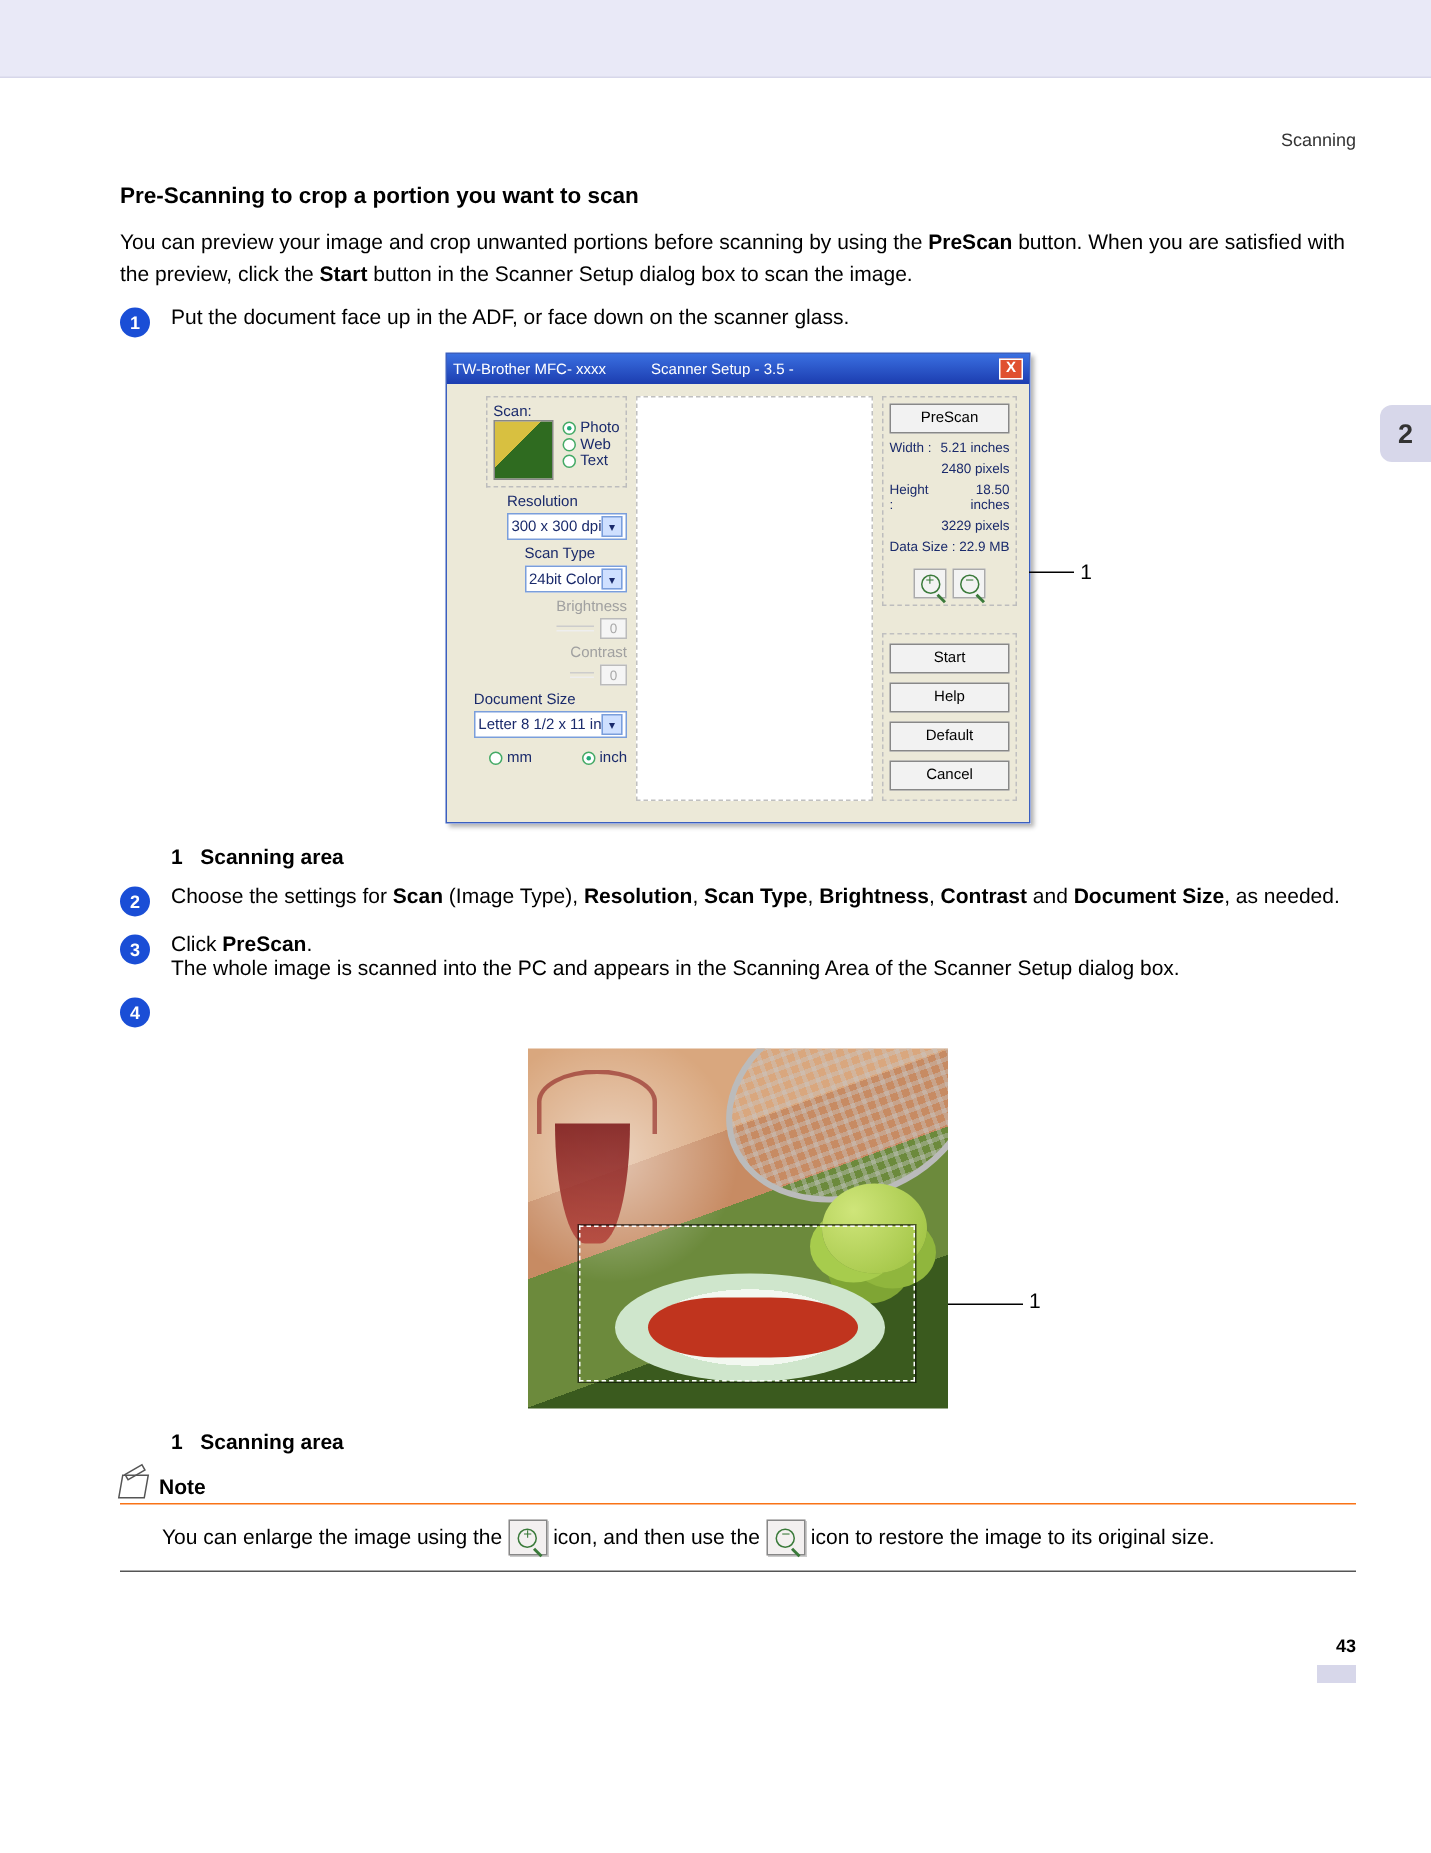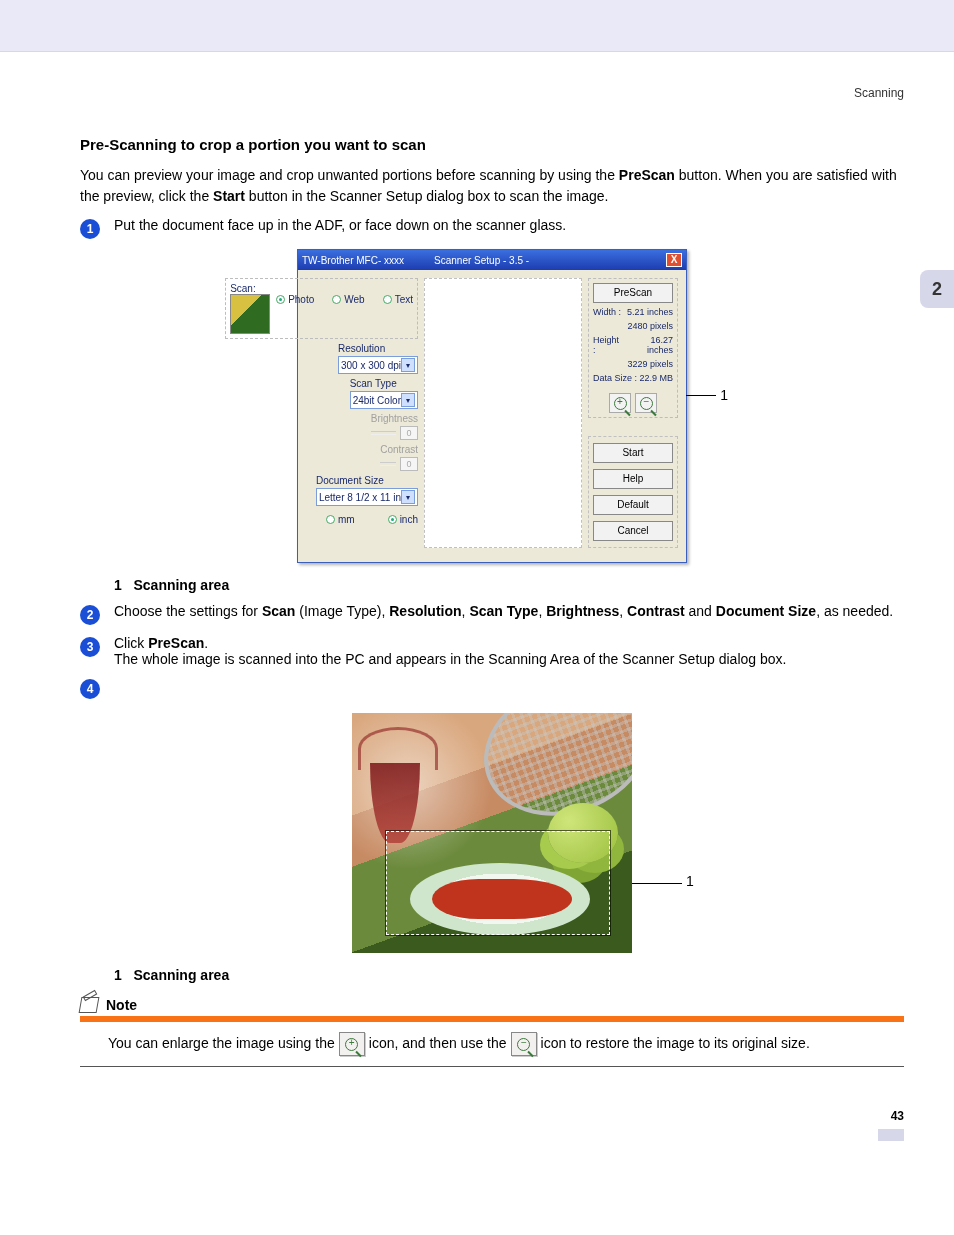--- a/index.html
+++ b/index.html
@@ -1,38 +1,38 @@
 <!DOCTYPE html>
 <html><head>
 <meta charset="utf-8">
 <style>
   * { box-sizing: border-box; margin: 0; padding: 0; }
   body { font-family: Arial, Helvetica, sans-serif; font-size: 14px; color: #000; width: 954px; background: #fff; }
   .top-banner { height: 52px; background: #e9e9f7; border-bottom: 1px solid #d7d7ea; }
   .page { padding: 34px 50px 20px 80px; position: relative; }
-  .header-right { text-align: right; font-size: 12px; color: #333; margin-bottom: 36px; }
+  .header-right { text-align: right; font-size: 12px; color: #333; margin-bottom: 22px; }
   .side-tab { position: absolute; right: 0; top: 218px; width: 34px; height: 38px; background: #d7d7ea; border-radius: 8px 0 0 8px; display:flex; align-items:center; justify-content:center; font-size:18px; font-weight:bold; color:#333; }
   h3 { font-size: 15px; font-weight: bold; margin-bottom: 12px; }
   p { line-height: 1.5; margin-bottom: 10px; }
   .bold { font-weight: bold; }
   .step { display: flex; align-items: flex-start; margin-top: 10px; }
   .step-badge { width: 20px; height: 20px; border-radius: 50%; background:#1a4ed6; color:#fff; font-weight:bold; font-size:12px; display:flex; align-items:center; justify-content:center; margin-right:14px; margin-top:2px; flex:0 0 20px; }
   .step-body { flex:1; }
   .caption-row { margin: 14px 0 10px 34px; font-weight:bold; font-size:14px; }
   
   .dialog { width: 390px; margin: 10px auto 0 auto; border:1px solid #3b5fbf; font-size:10px; font-family:Tahoma,Arial,sans-serif; box-shadow:2px 2px 3px rgba(0,0,0,.3); position:relative; }
   .titlebar { background: linear-gradient(#3a6fe0,#1c3db0); color:#fff; height:20px; display:flex; align-items:center; padding:4px 4px; justify-content:space-between; }
   .titlebar .titles { display:flex; gap:30px; }
   .closebox { width:16px; height:14px; background:#e05030; border:1px solid #fff; color:#fff; font-size:10px; line-height:12px; text-align:center; font-weight:bold; cursor:pointer;}
   .dialog-body { background:#ece9d8; padding:8px 8px 14px 8px; display:flex; gap:6px; }
   .left-panel { width:112px; display:flex; flex-direction:column; gap:4px; color:#1a2a6b;align-items:flex-end; }
   .fieldset { border:1px dashed #bdbdbd; padding:4px; }
   .scan-preview-row { display:flex; gap:6px; align-items:flex-start; }
   .thumb { width:40px; height:40px; background:linear-gradient(135deg,#d8c040 0 40%,#2f6b20 40% 100%); border:1px solid #888; }
-  .radio-col { display:flex; gap:18px; }
+  .radio-col { display:flex; flex-direction:column; gap:0; }
   .radio-item { display:flex; align-items:center; gap:3px; white-space:nowrap; }
   .radio-dot { width:9px; height:9px; border:1px solid #4a6; border-radius:50%; display:inline-block; background:#fff; position:relative;}
   .radio-dot.sel::after{content:"";position:absolute;inset:2px;background:#2a7;border-radius:50%;}
   .lbl { font-size:10px; color:#1a2a6b; }
   .dropdown { height:18px; border:1px solid #7a9edb; background:#fff; display:flex; align-items:center; justify-content:space-between; padding:0 2px; margin-top:2px;}
   .dd-btn { width:14px; height:14px; background:#cfe0ff; border:1px solid #7a9edb; display:flex; align-items:center; justify-content:center; font-size:8px;}
   .disabled { color:#a0a0a0; }
   .slider-row { display:flex; align-items:center; gap:4px; margin-top:2px;}
   .slider-track { flex:1; height:4px; border-top:1px solid #ccc; border-bottom:1px solid #eee; position:relative;}
   .slider-box { width:18px; height:14px; border:1px solid #bbb; background:#f5f5f5; font-size:9px; text-align:center; line-height:12px; color:#aaa;}
@@ -55,21 +55,21 @@
   .glass::before{content:"";position:absolute;left:-12px;top:-36px;width:74px;height:40px;border:3px solid rgba(140,30,30,.7);border-bottom:none;border-radius:50% 50% 0 0;}
   .racket { position:absolute; right:-20px; top:-30px; width:170px; height:130px; border:4px solid #bbb; border-radius:50%; transform:rotate(-20deg); background:repeating-linear-gradient(90deg,rgba(200,200,200,.4) 0 3px, transparent 3px 8px),repeating-linear-gradient(0deg,rgba(200,200,200,.4) 0 3px, transparent 3px 8px);}
   .plate { position:absolute; left:58px; bottom:18px; width:180px; height:72px; background:radial-gradient(ellipse at center,#f2f8f0 0 50%, #cfe6cc 50% 100%); border-radius:50%;}
   .lobster { position:absolute; left:80px; bottom:34px; width:140px; height:40px; background:#c0341e; border-radius:40% 50% 50% 40% / 60% 60% 60% 60%;}
   .grapes { position:absolute; right:14px; top:90px; width:70px; height:60px; background:radial-gradient(circle at 30% 30%,#cfe57a,#9abf3c); border-radius:50%; box-shadow: -14px 12px 0 -6px #a7cc4d, 12px 16px 0 -6px #90b63d, -4px 28px 0 -8px #7fa534;}
   .photo-select { position:absolute; left:34px; top:118px; width:224px; height:104px; border:1px dashed #fff; box-shadow:0 0 0 1px rgba(0,0,0,.6);}
   .photo-callout-line { position:absolute; top:170px; left:280px; width:50px; height:1px; background:#000;}
   .photo-callout-num { position:absolute; top:160px; left:334px; font-size:14px;}
   
   .note-block { margin-top:14px; }
-  .note-header { display:flex; align-items:center; gap:8px; border-bottom:6px solid #f97316; padding-bottom:3px; margin-bottom:10px;text-align:center;}
+  .note-header { display:flex; align-items:center; gap:8px; border-bottom:1px solid #f97316; padding-bottom:3px; margin-bottom:10px;text-align:center;}
   .note-icon { width:18px; height:16px; display:inline-block; position:relative;}
   .note-icon::before{content:"";position:absolute;inset:0;border:1px solid #555;transform:skewX(-10deg);}
   .note-icon::after{content:"";position:absolute;left:3px;top:-4px;width:12px;height:3px;border:1px solid #555;transform:rotate(-30deg);}
   .note-title { font-weight:bold; }
   .note-body { padding: 0 0 10px 28px; line-height:1.7; display:flex; flex-wrap:wrap; align-items:flex-end; gap:4px; border-bottom:1px solid #555;}
   .mag { width:26px; height:24px; border:1px solid #888; background:#f3f0f0; display:inline-flex; align-items:center; justify-content:center; font-size:11px; vertical-align:middle; box-shadow:1px 1px 0 #ccc; cursor:pointer;}
   .mag-lens { width:13px; height:13px; border:1.5px solid #3a7a3a; border-radius:50%; position:relative;}
   .mag-lens::after{content:"";position:absolute;right:-5px;bottom:-5px;width:7px;height:2px;background:#3a7a3a;transform:rotate(45deg);}
   .mag-sign{position:absolute;font-size:10px;color:#3a7a3a;line-height:1;}
   .footer { margin-top:40px; text-align:right; position:relative;}
@@ -186,21 +186,21 @@
           <div class="info-kv">
               <span>Width :</span>
               <span class="info-right">5.21 inches</span>
             </div>
           <div class="info-kv">
               <span></span>
               <span class="info-right">2480 pixels</span>
             </div>
           <div class="info-kv">
               <span>Height :</span>
-              <span class="info-right">16.27 inches</span>
+              <span class="info-right">18.50 inches</span>
             </div>
           <div class="info-kv">
               <span></span>
               <span class="info-right">3229 pixels</span>
             </div>
           <div class="info-kv">
               <span>Data Size :</span>
               <span class="info-right">22.9 MB</span>
             </div>
           <div class="zoom-row">

